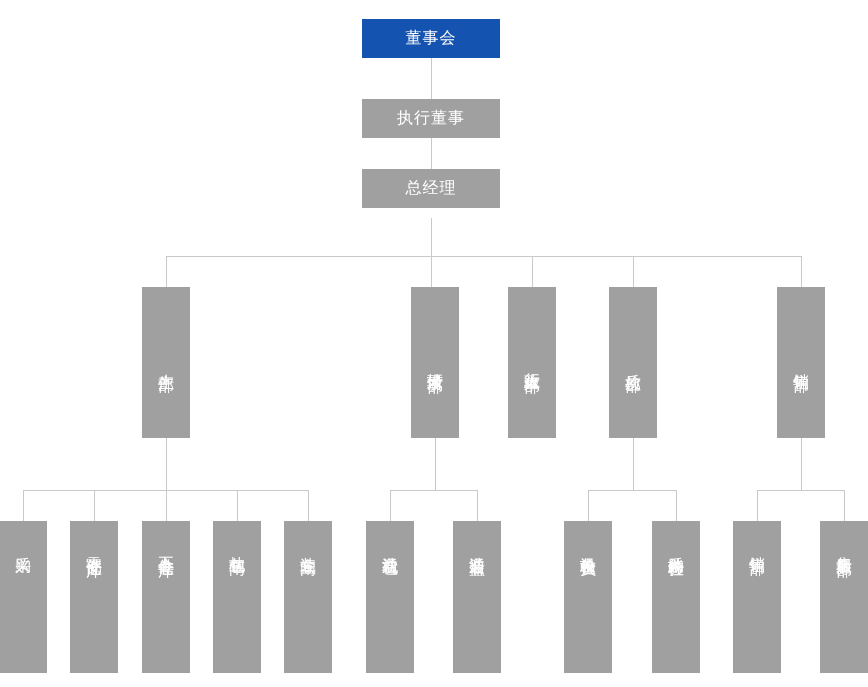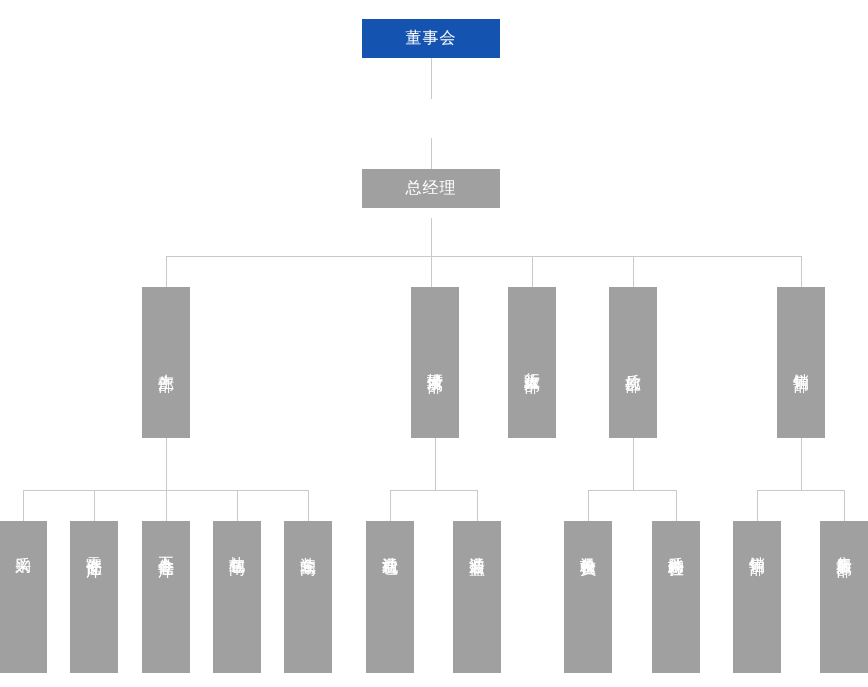--- a/index.html
+++ b/index.html
@@ -85,20 +85,21 @@
   <div class="c cv" style="left:237px; top:490px; height:31px;"></div>
   <div class="c cv" style="left:308px; top:490px; height:31px;"></div>
   <div class="c cv" style="left:390px; top:490px; height:31px;"></div>
   <div class="c cv" style="left:477px; top:490px; height:31px;"></div>
   <div class="c cv" style="left:588px; top:490px; height:31px;"></div>
   <div class="c cv" style="left:676px; top:490px; height:31px;"></div>
   <div class="c cv" style="left:757px; top:490px; height:31px;"></div>
   <div class="c cv" style="left:844px; top:490px; height:31px;"></div>
 
   <div class="h-box root" style="left:362px; top:19px;">董事会</div>
+  <div class="h-box" style="left:362px; top:99px;">执行董事</div>
   <div class="h-box" style="left:362px; top:169px;">总经理</div>
 
   <div class="v-box dept" style="left:142px;">
     <span>生产部</span>
   </div>
   <div class="v-box dept" style="left:411px;">
     <span>技术研发部</span>
   </div>
   <div class="v-box dept" style="left:508px;">
     <span>行政人事部</span>

